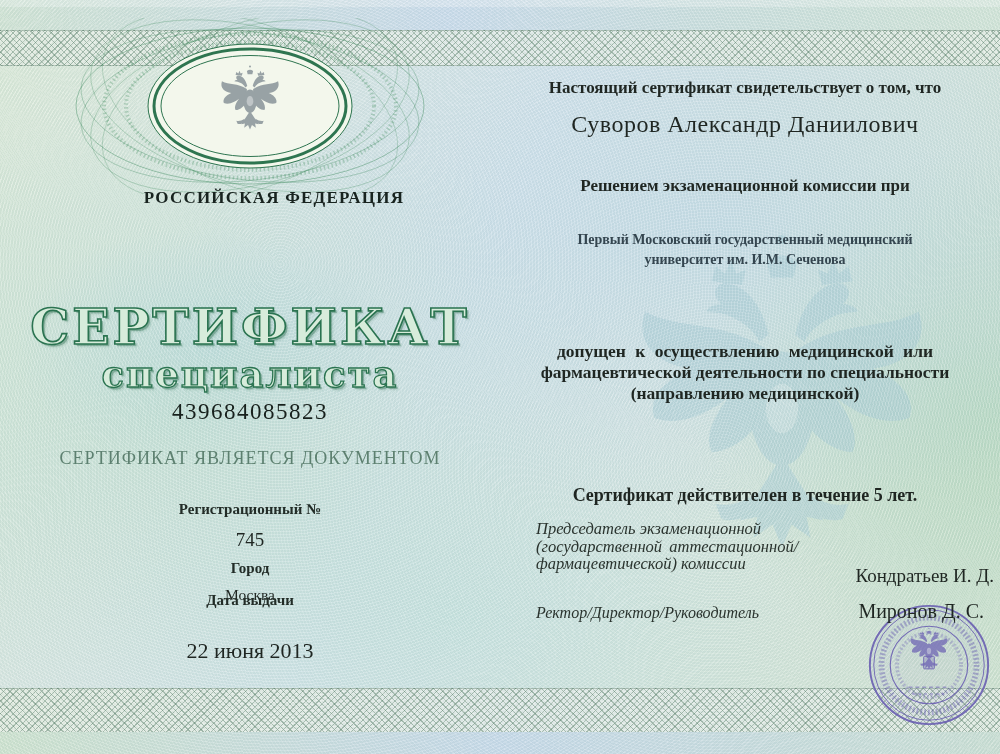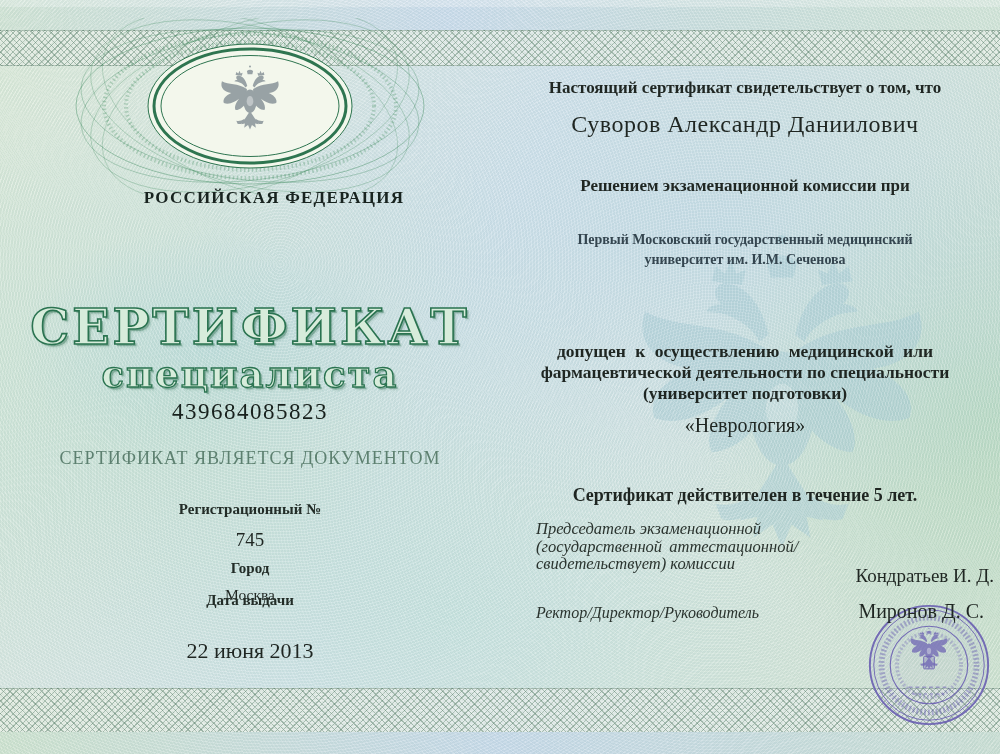--- a/index.html
+++ b/index.html
@@ -156,28 +156,27 @@
     <div class="row intro">Настоящий сертификат свидетельствует о том, что</div>
     <div class="row holder">Суворов Александр Даниилович</div>
     <div class="row decision">Решением экзаменационной комиссии при</div>
     <div class="row institution">
       <span>Первый Московский государственный медицинский</span><br>
       <span>университет им. И.М. Сеченова</span>
     </div>
     <div class="row admission">
       <span class="ws">допущен к осуществлению медицинской или</span><br>
       <span>фармацевтической деятельности по специальности</span><br>
-      <span>(университет подготовки)</span>
+      <span>(направлению медицинской)</span>
     </div>
-    <div class="row specialty">«Неврология»</div>
     <div class="row validity">Сертификат действителен в течение 5 лет.</div>
     <div class="sig-label chair-label">
       <span>Председатель экзаменационной</span><br>
       <span style="word-spacing:3px">(государственной аттестационной/</span><br>
-      <span>свидетельствует) комиссии</span>
+      <span>фармацевтической) комиссии</span>
     </div>
     <div class="chair-name">Кондратьев И. Д.</div>
     <div class="sig-label rector-label">Ректор/Директор/Руководитель</div>
     <div class="rector-name">Миронов Д. С.</div>
   </div>
 
   <svg class="stamp" viewBox="0 0 130 130">
     <g stroke="#6a5fb2" fill="none">
       <circle cx="65" cy="65" r="61" stroke-width="2" fill="rgba(124,112,196,.07)"></circle>
       <circle cx="65" cy="65" r="57" stroke-width="1"></circle>

